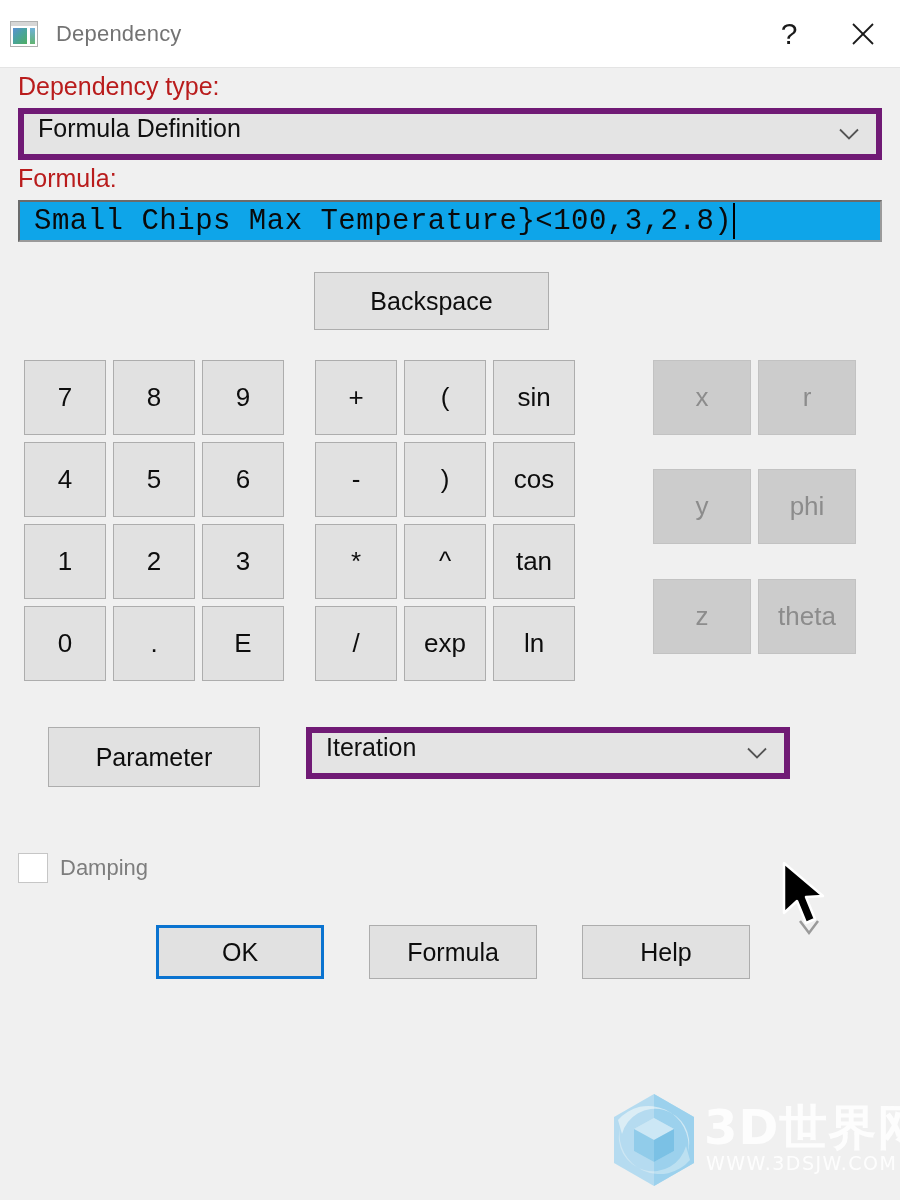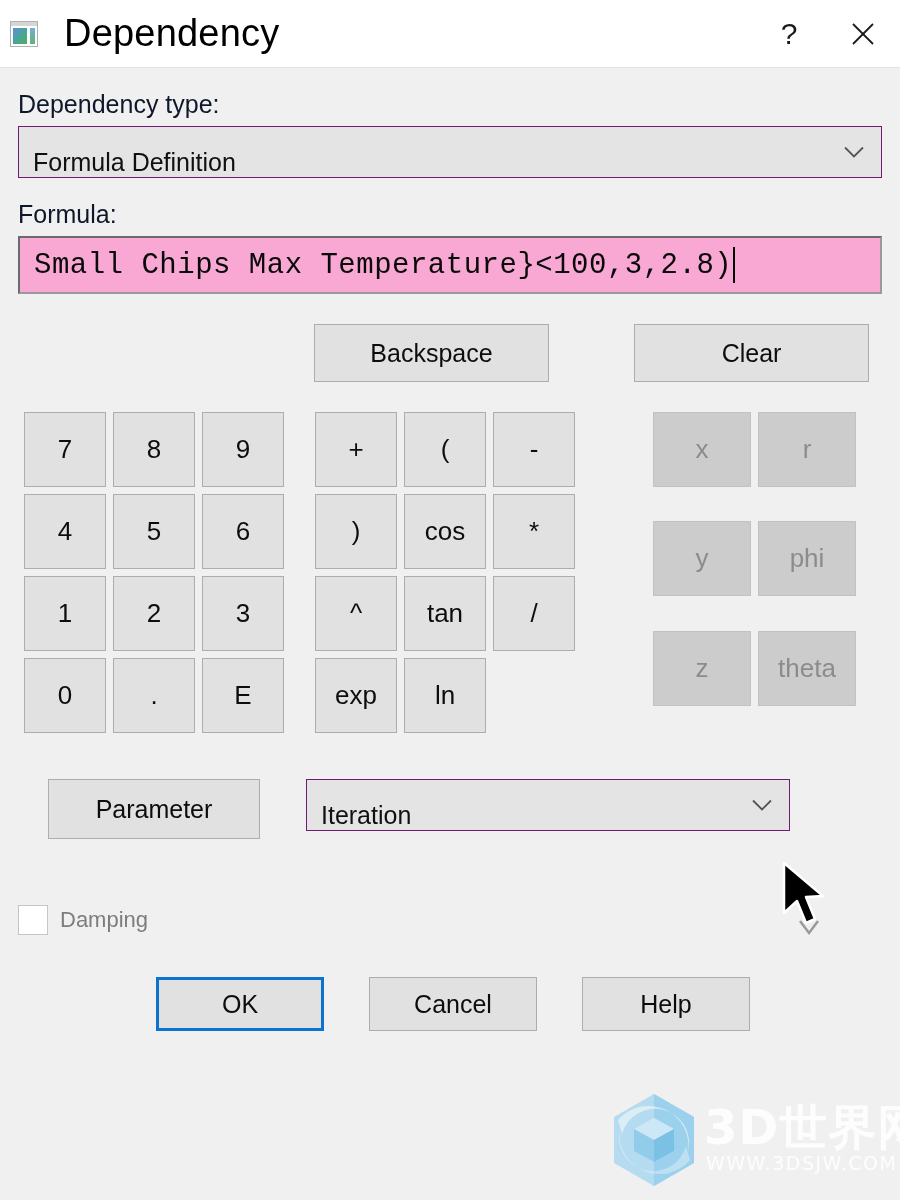--- a/index.html
+++ b/index.html
@@ -47,23 +47,23 @@
     width: 14px; height: 16px;
     background: linear-gradient(135deg, #5b8fd4 0%, #4aa3a0 45%, #4fae62 100%);
   }
   .title-icon .pane-r {
     position: absolute;
     right: 2px; top: 6px;
     width: 5px; height: 16px;
     background: linear-gradient(180deg, #6fb0d8 0%, #63b472 100%);
   }
   .title-text {
-    margin-left: 26px;
-    font-size: 38px;
-    color: #000000;
+    margin-left: 18px;
+    font-size: 22px;
+    color: #737373;
     letter-spacing: 0.2px;
   }
   .title-btns {
     position: absolute;
     right: 0; top: 0;
     height: 100%;
     display: flex;
     align-items: center;
   }
   .title-btn {
@@ -79,55 +79,55 @@
   .title-btn svg { display: block; }
 
   
   .content {
     position: relative;
     padding: 0 18px;
   }
 
   .field-label {
     font-size: 25px;
-    color: #0f172a;
-    margin-top: 22px;
+    color: #b91c1c;
+    margin-top: 4px;
     margin-bottom: 7px;
     display: block;
   }
 
   
   .combo {
     height: 52px;
     background: #e4e4e4;
-    border: 1px solid #701a75;
-    box-sizing: border-box;
-    display: flex;
-    align-items: flex-end;
+    border: 6px solid #701a75;
+    box-sizing: border-box;
+    display: flex;
+    align-items: flex-start;
     position: relative;
     padding-left: 14px;
   }
   .combo-value {
     font-size: 25px;
     color: #101010;
   }
   .combo-arrow {
     position: absolute;
     right: 16px;
     top: 50%;
     transform: translateY(-50%);
     width: 22px; height: 13px;
   }
   .combo.disabled { background: #e4e4e4; border-color: #b6b6b6; }
   .combo.disabled .combo-arrow polyline { stroke: #9a9a9a; }
 
   
   .formula-field {
-    height: 58px;
-    background: #f9a8d4;
+    height: 42px;
+    background: #0ea5e9;
     border: 2px solid #6b6b6b;
     border-right-color: #9a9a9a;
     border-bottom-color: #9a9a9a;
     box-sizing: border-box;
     display: flex;
     align-items: center;
     padding-left: 14px;
     overflow: hidden;
     white-space: nowrap;
   }
@@ -314,21 +314,20 @@
   </div>
 
   <label class="field-label">Formula:</label>
   <div class="formula-field">
     <span class="formula-text">Small Chips Max Temperature}&lt;100,3,2.8)</span>
       <span class="caret"></span>
   </div>
 
   <div class="topbtn-row">
     <div class="btn">Backspace</div>
-    <div class="btn">Clear</div>
   </div>
 
   <div class="keypads">
     <div class="keypad num">
       <div class="btn">7</div>
       <div class="btn">8</div>
       <div class="btn">9</div>
       <div class="btn">4</div>
       <div class="btn">5</div>
       <div class="btn">6</div>
@@ -336,20 +335,21 @@
       <div class="btn">2</div>
       <div class="btn">3</div>
       <div class="btn">0</div>
       <div class="btn">.</div>
       <div class="btn">E</div>
     </div>
 
     <div class="keypad ops">
       <div class="btn">+</div>
       <div class="btn">(</div>
+      <div class="btn">sin</div>
       <div class="btn">-</div>
       <div class="btn">)</div>
       <div class="btn">cos</div>
       <div class="btn">*</div>
       <div class="btn">^</div>
       <div class="btn">tan</div>
       <div class="btn">/</div>
       <div class="btn">exp</div>
       <div class="btn">ln</div>
     </div>
@@ -375,21 +375,21 @@
   </div>
 
 
   <div class="damping-row">
     <div class="checkbox"></div>
     <span class="damping-label">Damping</span>
   </div>
 
   <div class="footer">
     <div class="btn default-focus">OK</div>
-    <div class="btn">Cancel</div>
+    <div class="btn">Formula</div>
     <div class="btn">Help</div>
   </div>
 </div>
 
 <div class="watermark">
   <svg width="292" height="110" viewBox="0 0 292 110">
     <g opacity="0.72">
       <polygon points="46,4 86,27 86,73 46,96 6,73 6,27" fill="#9fd4f0"></polygon>
       <path d="M46,4 L86,27 L86,73 L46,96 Z" fill="#7cc6ec"></path>
       <path d="M10,30 A40,40 0 0 1 80,62 A34,34 0 0 0 14,44 Z" fill="#ffffff" opacity="0.55"></path>

